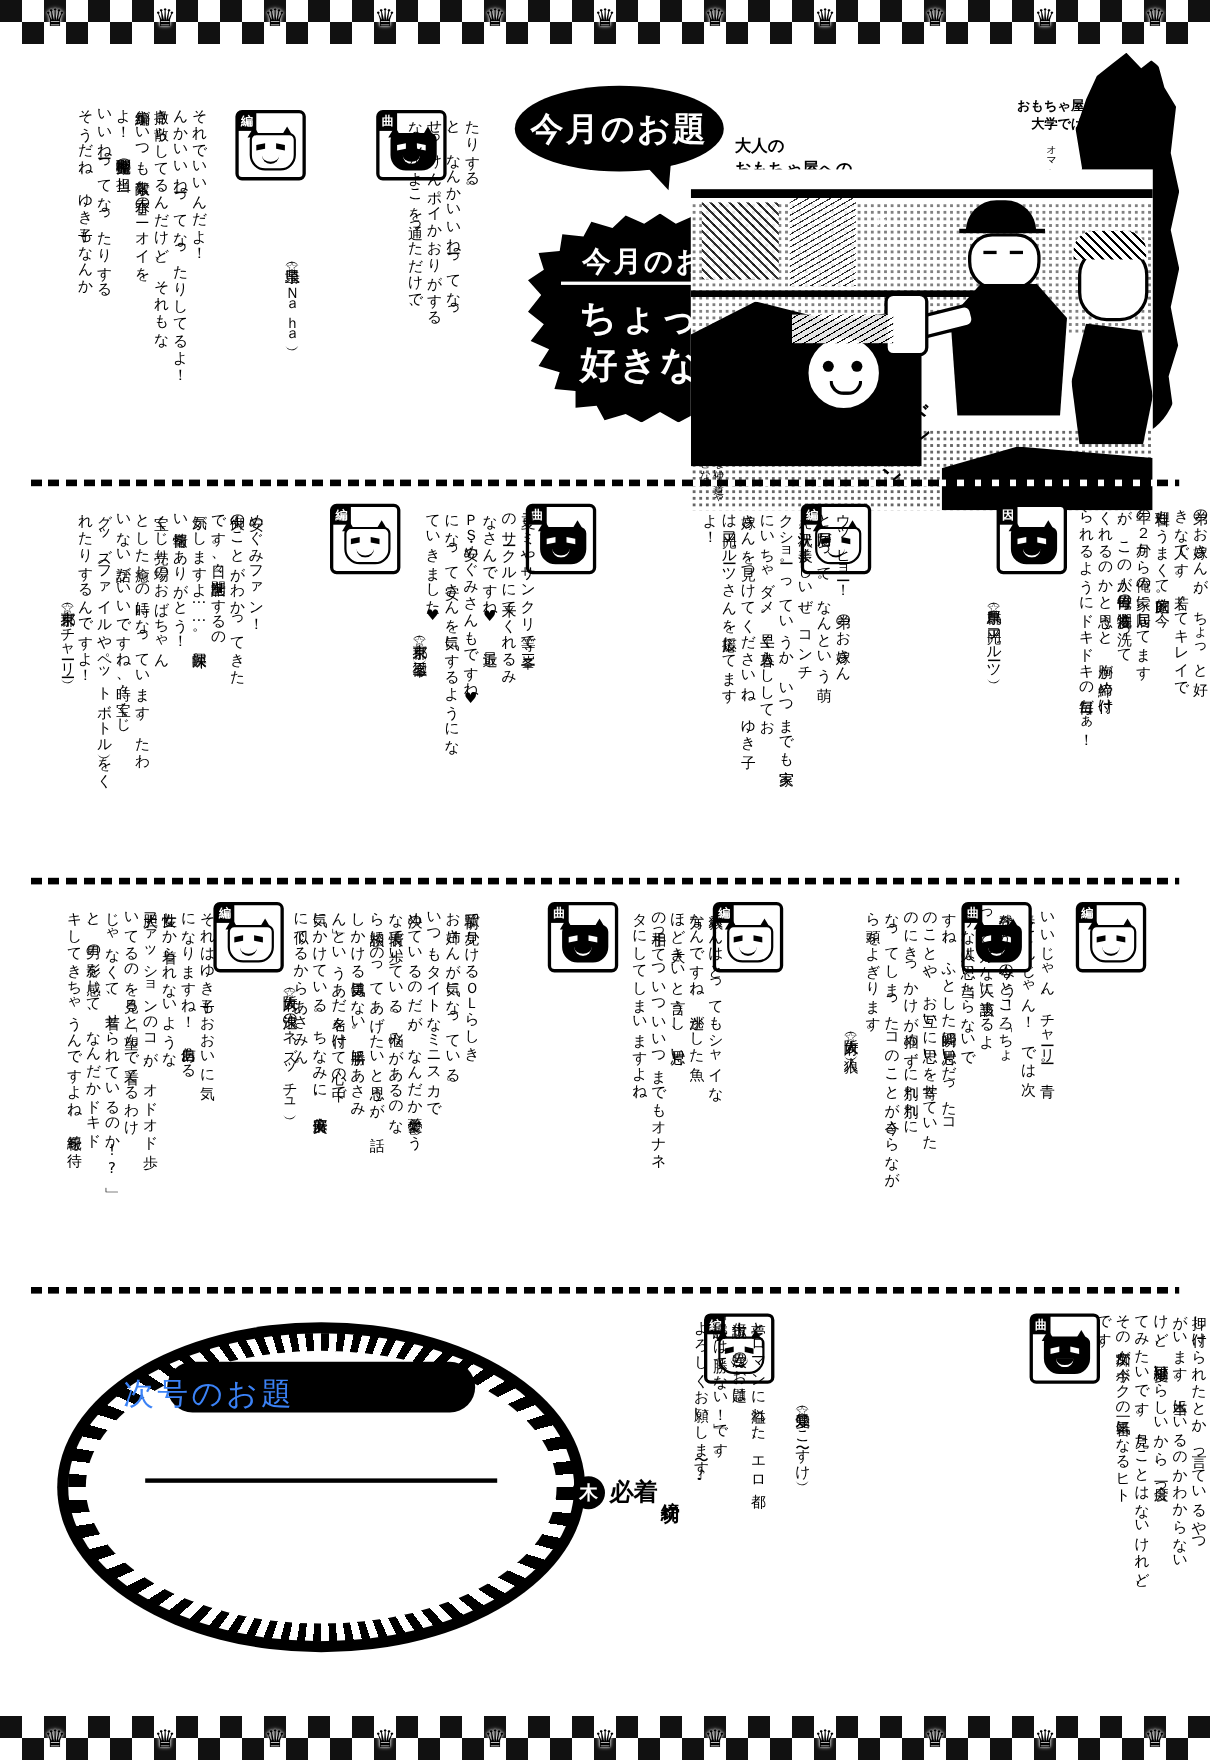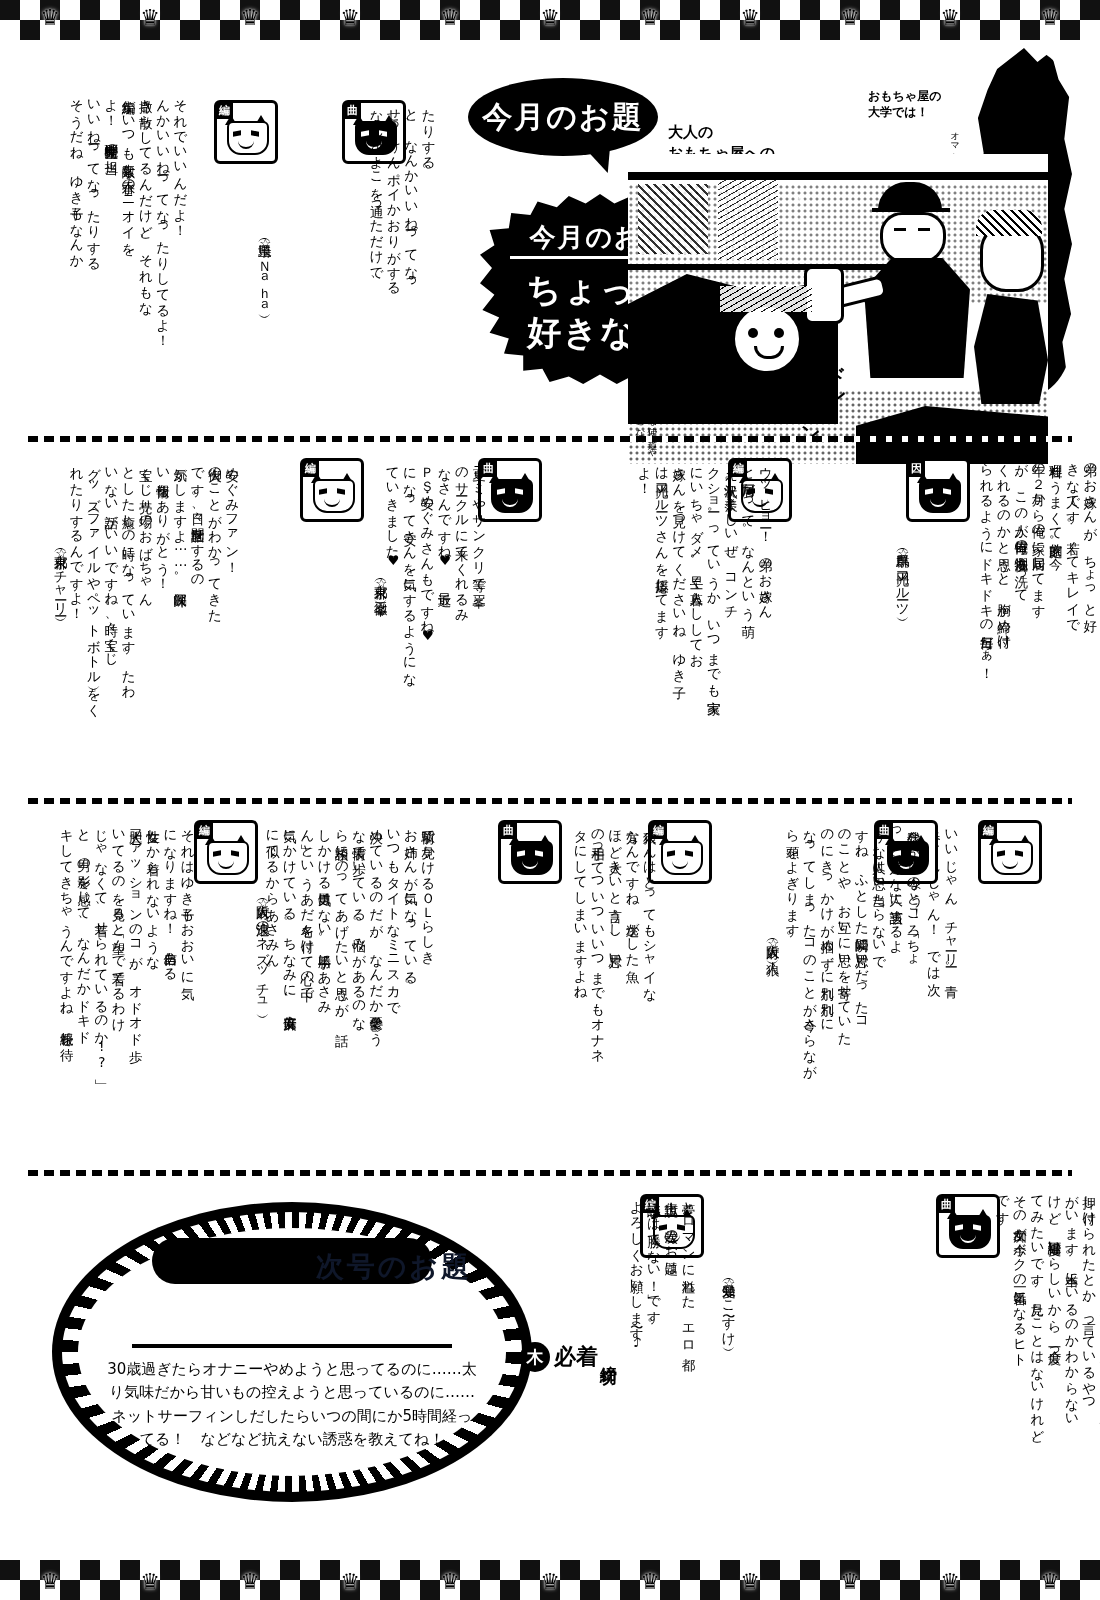--- a/index.html
+++ b/index.html
@@ -51,21 +51,21 @@
   .odai-tail{position:absolute;left:560px;top:104px;width:0;height:0;
     border-left:18px solid transparent;border-right:6px solid transparent;
     border-top:26px solid #000;transform:rotate(-8deg);}
 
   .otona{position:absolute;left:640px;top:78px;width:140px;}
   .otona .l{font-size:15px;font-weight:bold;line-height:1.4;}
 
   .omake{position:absolute;left:920px;top:82px;font-size:9px;
     writing-mode:vertical-rl;text-orientation:upright;}
   .ojii{position:absolute;left:840px;top:44px;width:130px;font-size:12px;
-    font-weight:bold;line-height:1.35;text-align:left;}
+    font-weight:bold;line-height:1.35;text-align:right;}
 
   
   .gear{position:absolute;left:452px;top:150px;width:240px;height:190px;}
   .gear .core{position:absolute;inset:0;background:#000;
     clip-path:polygon(
       50% 0%,56% 5%,63% 1%,68% 7%,76% 4%,79% 11%,87% 10%,88% 18%,96% 19%,94% 27%,
       100% 32%,95% 39%,100% 47%,94% 53%,99% 61%,92% 65%,96% 73%,88% 76%,90% 84%,
       82% 85%,82% 93%,74% 92%,71% 99%,63% 96%,57% 100%,50% 95%,43% 100%,37% 96%,
       29% 99%,26% 92%,18% 93%,18% 85%,10% 84%,12% 76%,4% 73%,8% 65%,1% 61%,6% 53%,
       0% 47%,5% 39%,0% 32%,6% 27%,4% 19%,12% 18%,13% 10%,21% 11%,24% 4%,32% 7%,
@@ -125,22 +125,22 @@
   .sig{font-size:12.5px;}
 
   
   .oval{position:absolute;left:24px;top:1158px;width:480px;height:300px;}
   .oval .ring{position:absolute;inset:0;border-radius:50%;background:#000;}
   .oval .ring2{position:absolute;left:10px;top:10px;right:10px;bottom:10px;
     border-radius:50%;background:#fff;
     background-image:repeating-conic-gradient(#000 0 3deg,#fff 3deg 6deg);}
   .oval .inner{position:absolute;left:26px;top:26px;right:26px;bottom:26px;
     border-radius:50%;background:#fff;}
-  .oval .jigo{position:absolute;left:60px;top:46px;width:360px;text-align:right;
-    color:#0f172a;font-weight:bold;font-size:28px;letter-spacing:3px;z-index:5;}
+  .oval .jigo{position:absolute;left:60px;top:46px;width:360px;text-align:left;
+    color:#3b82f6;font-weight:normal;font-size:28px;letter-spacing:3px;z-index:5;}
   .oval .jigo-bg{position:absolute;left:100px;top:36px;width:280px;height:46px;
     background:#000;border-radius:23px;z-index:4;}
   .oval .big{position:absolute;left:40px;top:90px;width:400px;text-align:center;
     font-weight:bold;font-size:37px;letter-spacing:1px;z-index:5;}
   .oval .rule{position:absolute;left:80px;top:142px;width:320px;height:4px;
     background:#000;z-index:5;}
   .oval .body{position:absolute;left:52px;top:156px;width:376px;font-size:15px;
     line-height:1.55;text-align:center;z-index:5;}
 
   .deadline{position:absolute;left:466px;top:1296px;width:130px;text-align:center;}
@@ -566,21 +566,20 @@
 よろしくお願いしま〜す♪</div>
   </div>
 
   <div class="oval">
     <div class="ring"></div>
     <div class="ring2"></div>
     <div class="inner"></div>
     <div class="jigo-bg"></div>
     <div class="jigo">次号のお題</div>
     <div class="rule"></div>
-    <div class="body">30歳過ぎたらオナニーやめようと思ってるのに……太り気味だから甘いもの控えようと思っているのに……ネットサーフィンしだしたらいつの間にか5時間経ってる！　などなど抗えない誘惑を教えてね！</div>
   </div>
 
   <div class="deadline">
     <div class="lbl">締切</div>
     <div class="must">
       <span class="circ">木</span>
       <span>必着</span>
     </div>
   </div>
 

